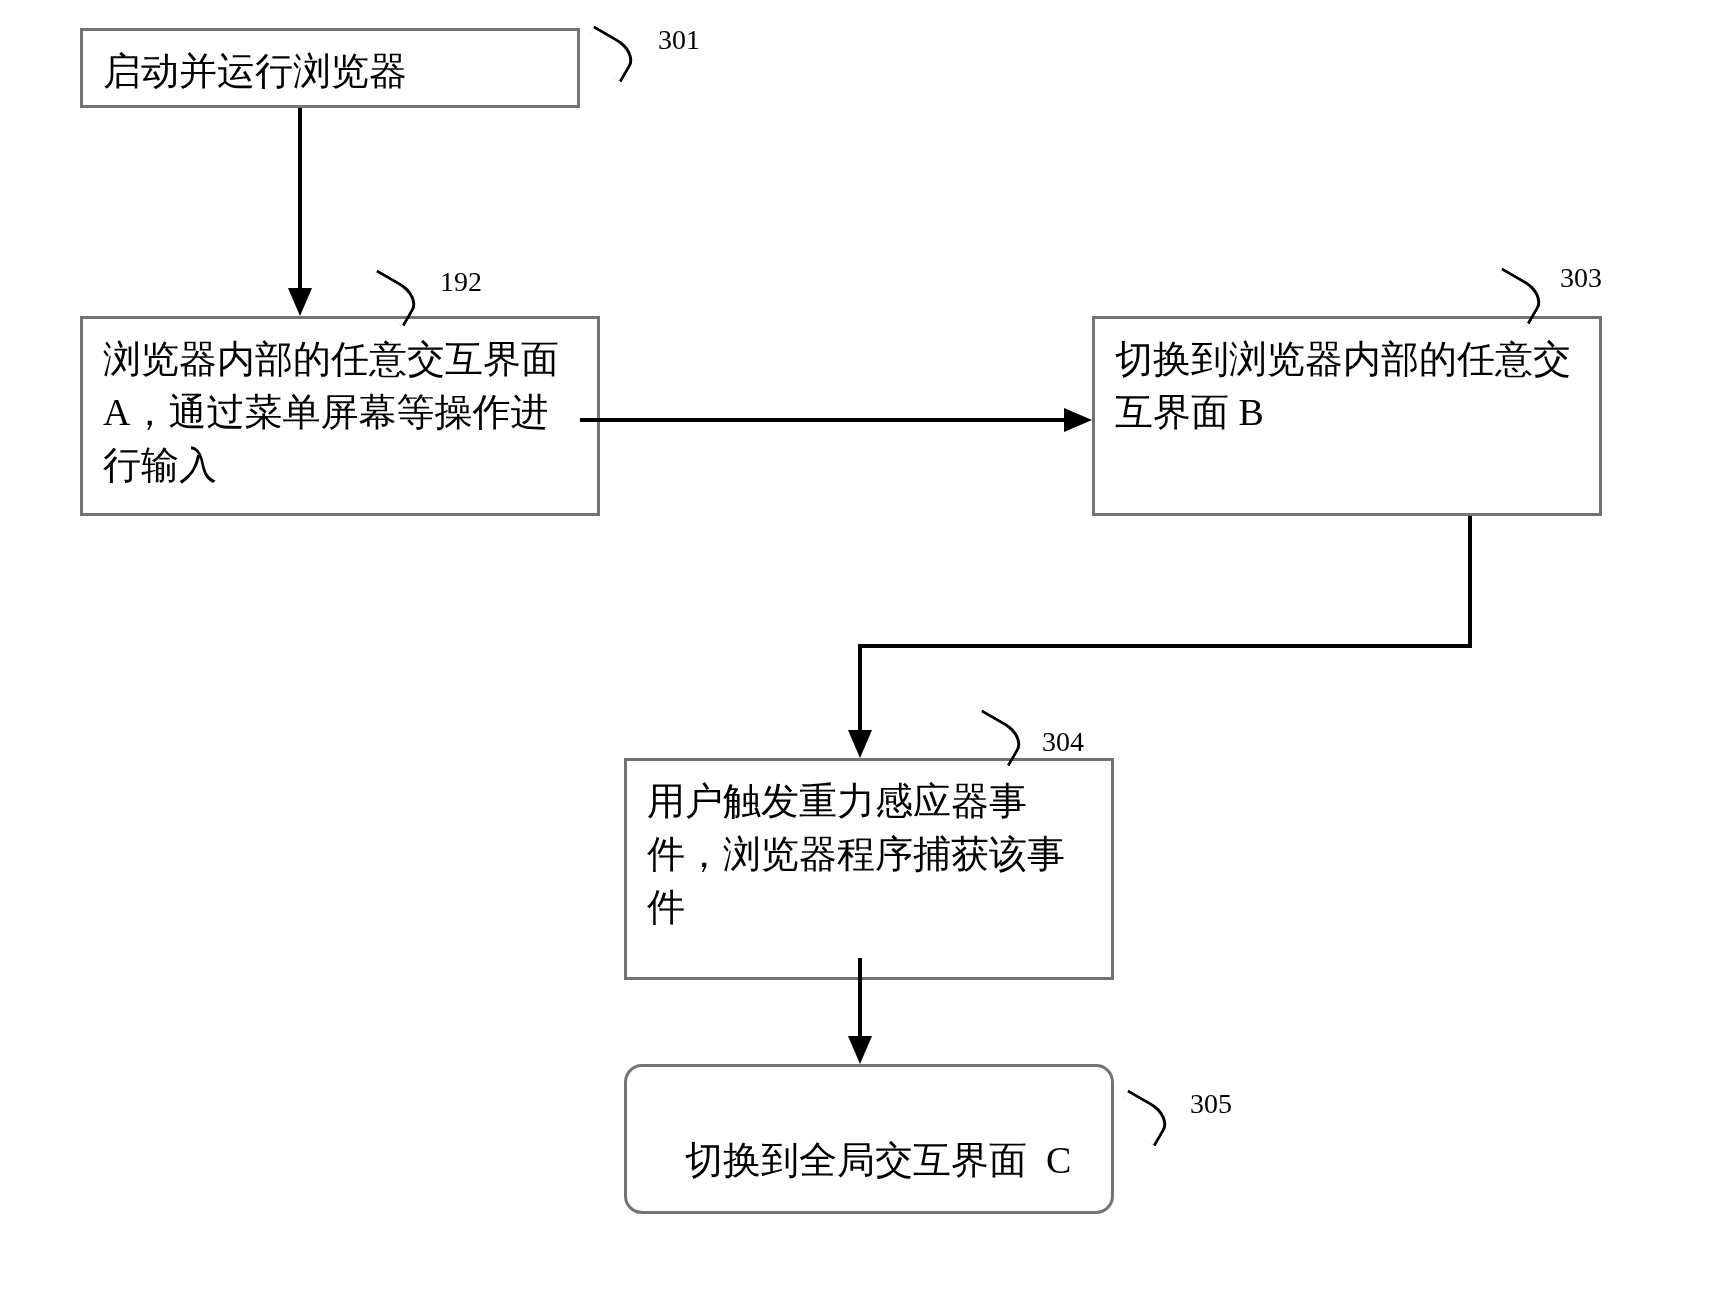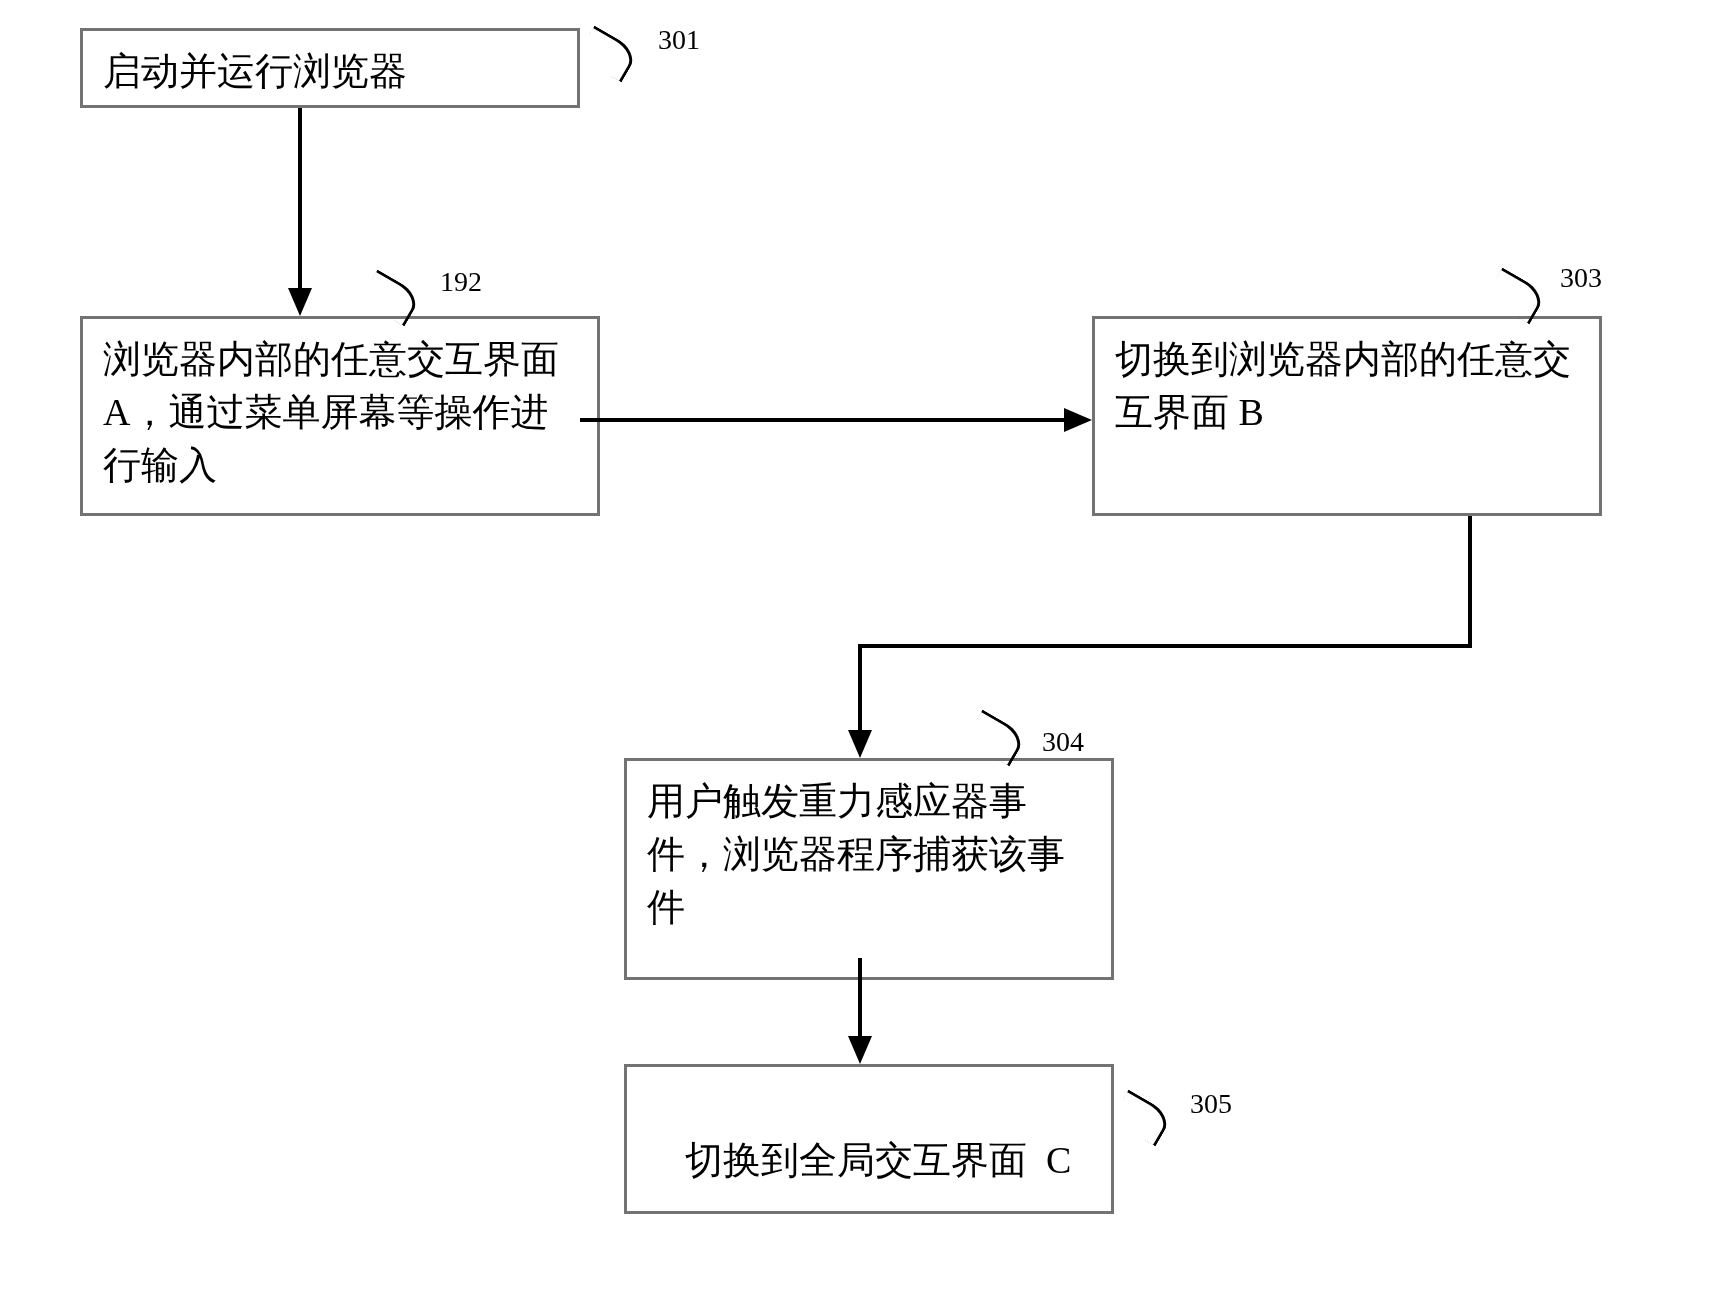--- a/index.html
+++ b/index.html
@@ -76,17 +76,17 @@
   <span>用户触发重力感应器事件，浏览器程序捕获该事件</span>
 </div>
 <div class="hook" style="left:970px; top:720px; width:52px; height:36px;"></div>
 <div class="step-label" style="left:1042px; top:706px;margin-top:20px;">304</div>
 
 <svg class="connector" style="left:840px; top:958px;" width="40" height="112">
   <line x1="20" y1="0" x2="20" y2="86" stroke="#000" stroke-width="4"></line>
   <polygon points="20,106 8,78 32,78" fill="#000"></polygon>
 </svg>
 
-<div class="box" style="left:624px; top:1064px; width:490px; height:150px; white-space: pre-wrap;">
+<div class="box" style="left:624px; top:1064px; width:490px; height:150px; white-space: pre-wrap; border-radius: 18px;">
   <span>  切换到全局交互界面  C</span>
 </div>
 <div class="hook" style="left:1116px; top:1100px; width:52px; height:36px;"></div>
 <div class="step-label" style="left:1190px; top:1088px;">305</div>
 
 </body></html>

